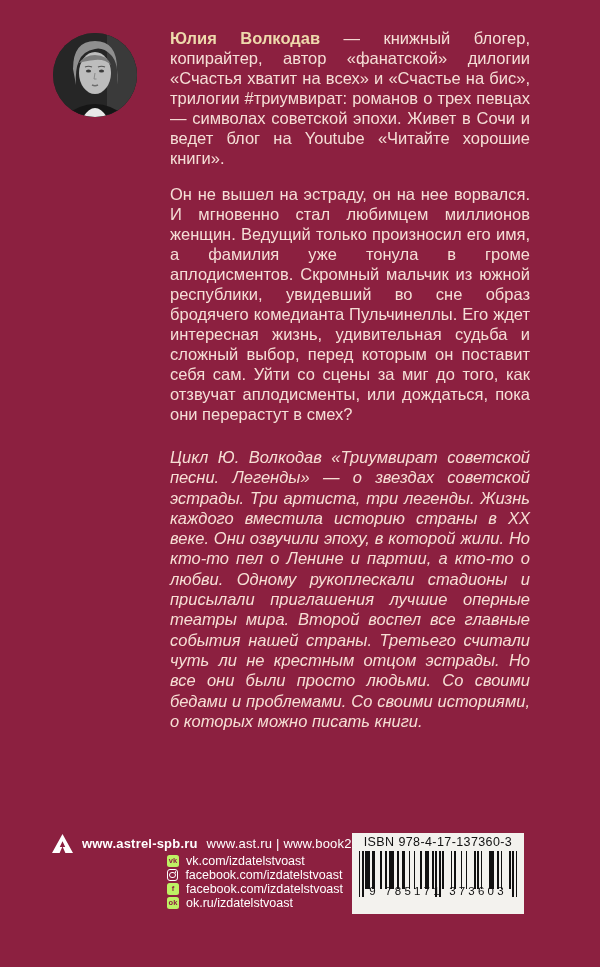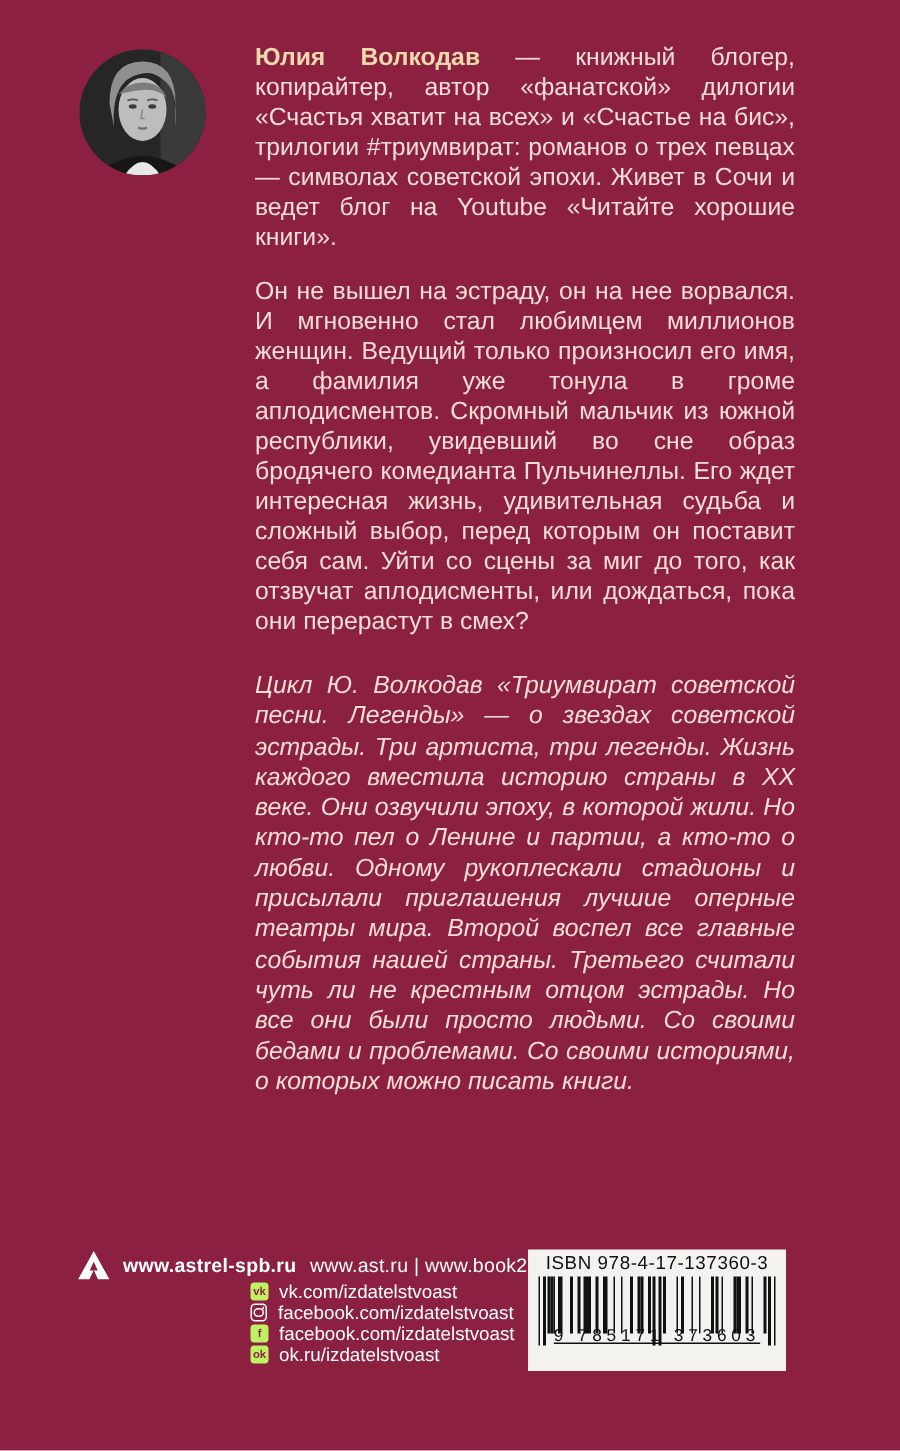--- a/index.html
+++ b/index.html
@@ -88,21 +88,20 @@
     display:flex;align-items:flex-start;height:46px;margin-top:1px;
   }
   .bars .m{height:38px;}
   .bars .m.guard{height:46px;}
   .bars .m.b{background:#111;}
   .barcode-digits{
     margin-top:-12px;
     font-size:11.5px;letter-spacing:3.2px;line-height:12px;
     font-family:"Liberation Sans","DejaVu Sans",sans-serif;
     white-space:nowrap;
-    text-decoration:underline;
   }
 </style>
 </head>
 <body>
 
 <div class="cover">
 
   <div class="photo-wrap">
     <svg width="84" height="84" viewBox="0 0 84 84">
       <rect x="0" y="0" width="84" height="84" fill="#262626"></rect>

